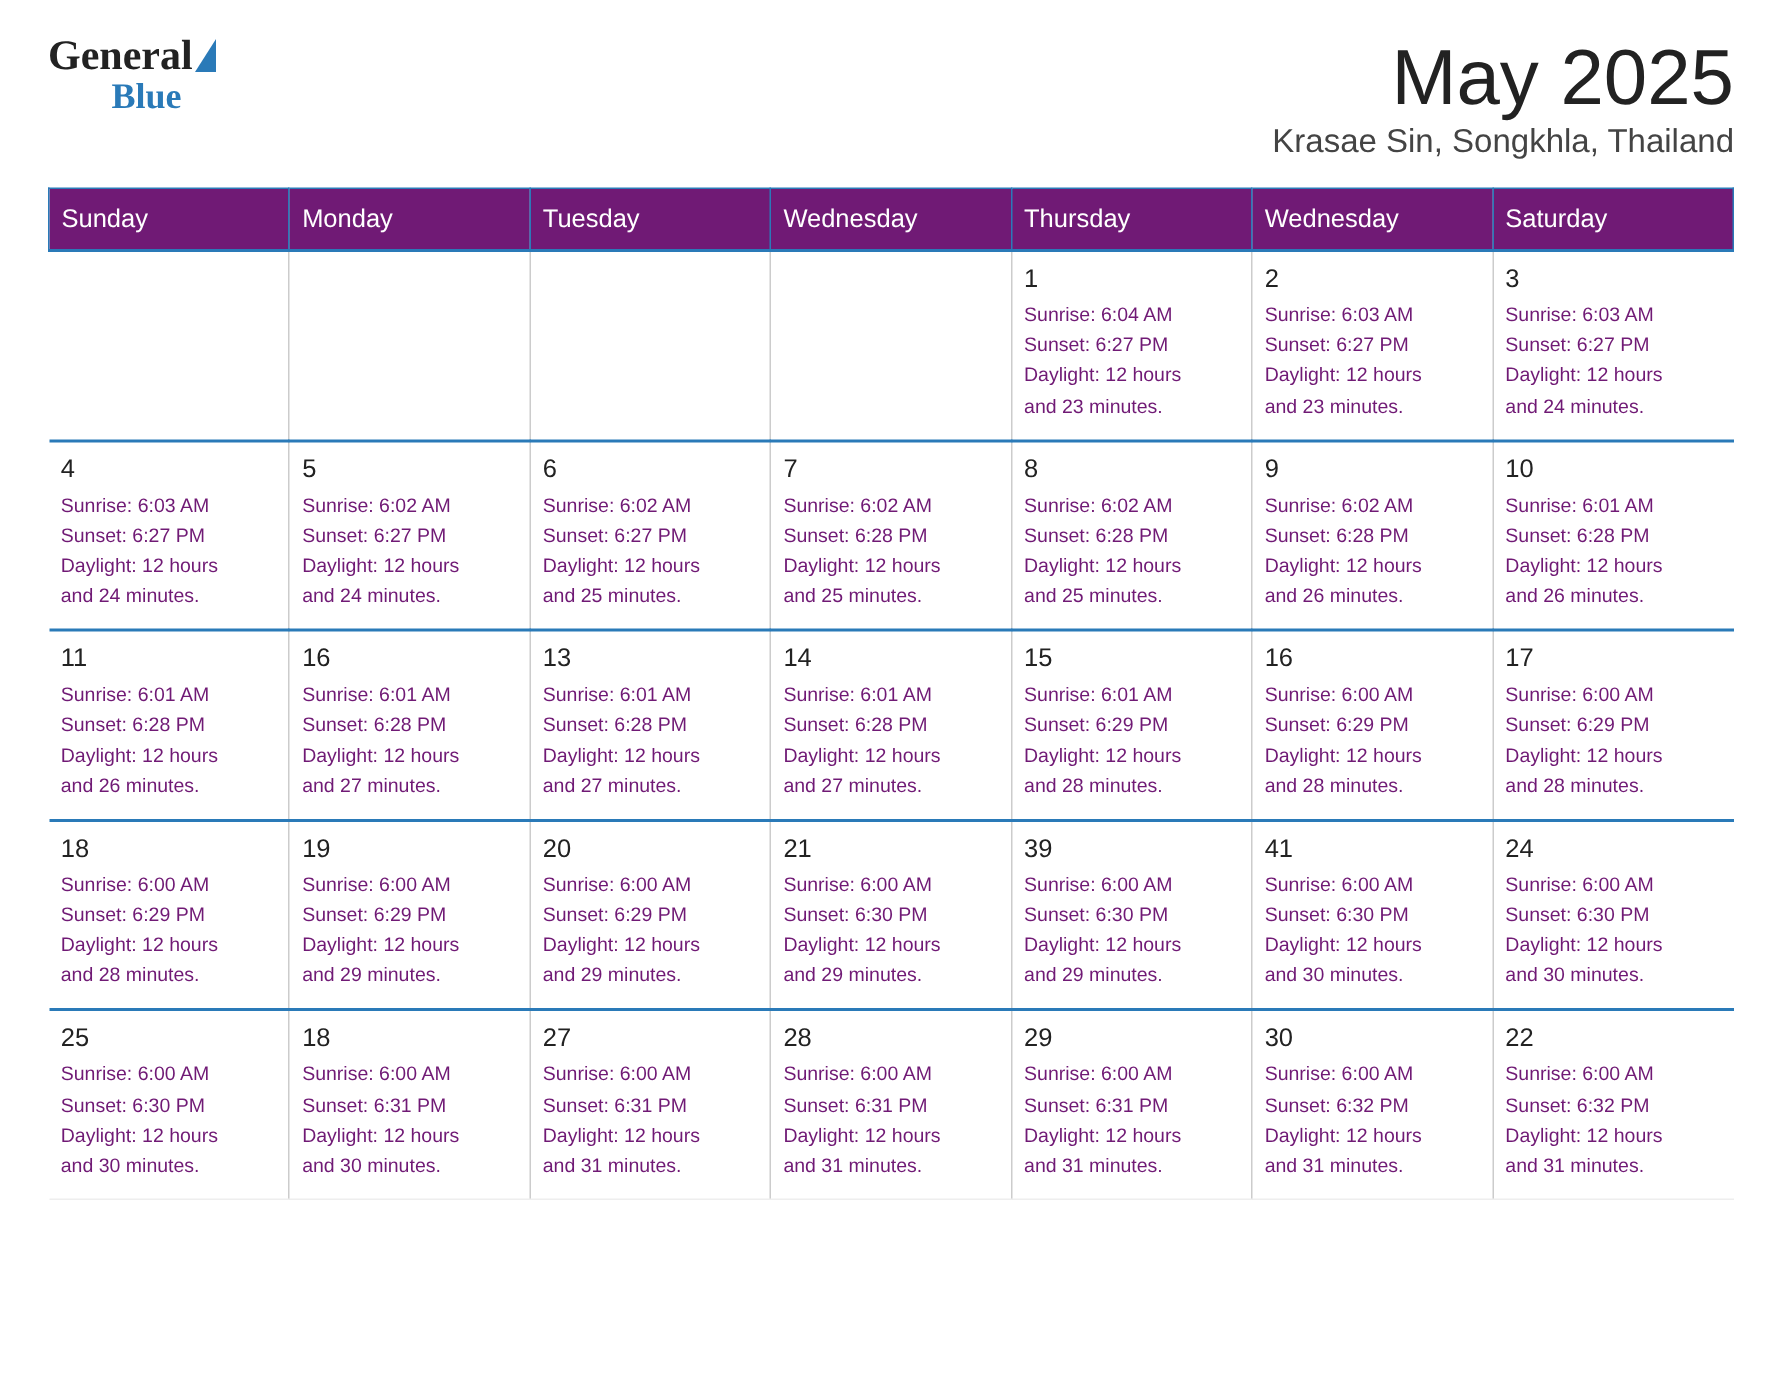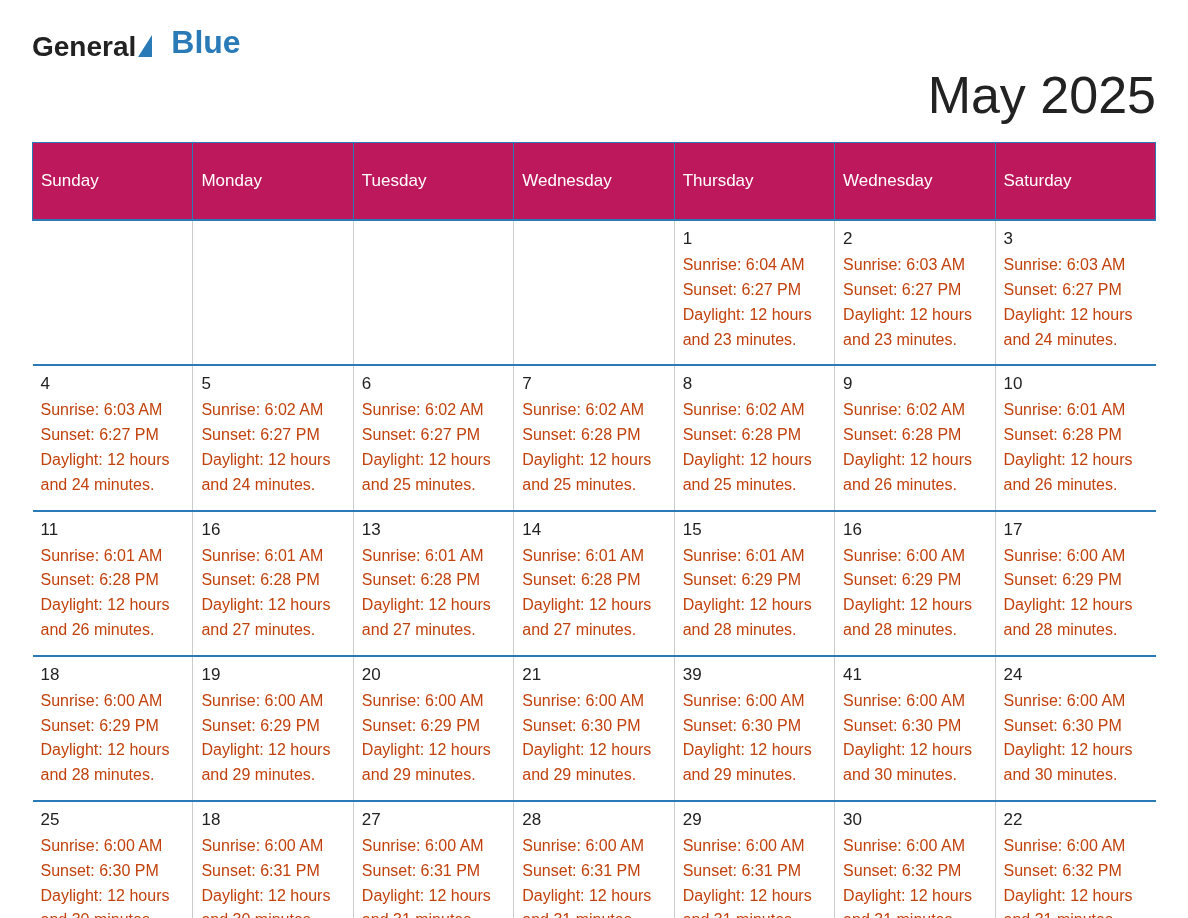--- a/index.html
+++ b/index.html
@@ -12,22 +12,23 @@
       min-height: 918px;
     }
     .header {
       display: flex;
       justify-content: space-between;
       align-items: flex-start;
       margin-bottom: 18px;
     }
     .logo {
       display: flex;
-      flex-direction: row;
-      align-items: flex-end;
+      flex-direction: column;
+      align-items: center;
+      font-family: Liberation Serif, serif;
     }
     .logo-text {
       display: flex;
       align-items: center;
       font-size: 28px;
       font-weight: bold;
       color: #222;
       line-height: 1;
     }
     .logo-general { color: #222; }
@@ -36,50 +37,49 @@
       width: 0;
       height: 0;
       border-left: 14px solid transparent;
       border-right: 0px solid transparent;
       border-bottom: 22px solid #2a7ab8;
       margin-left: 2px;
       margin-bottom: 2px;
     }
     .logo-blue {
       color: #2a7ab8;
-      font-size: 32px;
+      font-size: 24px;
       font-weight: bold;
       margin-top: -4px;
       margin-left: 19px;
     }
     .title-block {
       text-align: right;
-      margin-top: 43px;
     }
     .title-block h1 {
       font-size: 52px;
       font-weight: normal;
       color: #222;
       line-height: 1.1;
     }
     .title-block h2 {
       font-size: 22px;
       font-weight: normal;
       color: #444;
     }
     .calendar {
       width: 100%;
       border-collapse: collapse;
     }
     .calendar thead tr th {
-      background: #be185d;
+      background: #701a75;
       color: #fff;
       font-size: 17px;
       font-weight: normal;
-      padding: 28px 8px;
+      padding: 10px 8px;
       text-align: left;
       border: 1px solid #2a7ab8;
     }
     .calendar tbody tr {
       border-top: 2px solid #2a7ab8;
     }
     .calendar tbody tr td {
       vertical-align: top;
       padding: 8px 8px 12px 8px;
       font-size: 13px;
@@ -93,41 +93,42 @@
       border-right: none;
     }
     .day-number {
       font-size: 17px;
       font-weight: normal;
       color: #222;
       display: block;
       margin-bottom: 4px;
     }
     .day-info {
-      font-size: 16px;
-      color: #c2410c;
+      font-size: 13px;
+      color: #701a75;
       line-height: 1.55;
     }
     .empty { background: #fff; }
   </style>
 </head>
 <body>
 
 <div class="header">
   <div class="logo">
     <div class="logo-text">
       <span class="logo-general">General</span>
       <span class="logo-triangle"></span>
     </div>
     <div>
       <span class="logo-blue">Blue</span>
     </div>
   </div>
   <div class="title-block">
     <h1>May 2025</h1>
+    <h2>Krasae Sin, Songkhla, Thailand</h2>
   </div>
 </div>
 
 <table class="calendar">
   <thead>
     <tr>
     <th>Sunday</th>
         <th>Monday</th>
         <th>Tuesday</th>
         <th>Wednesday</th>

